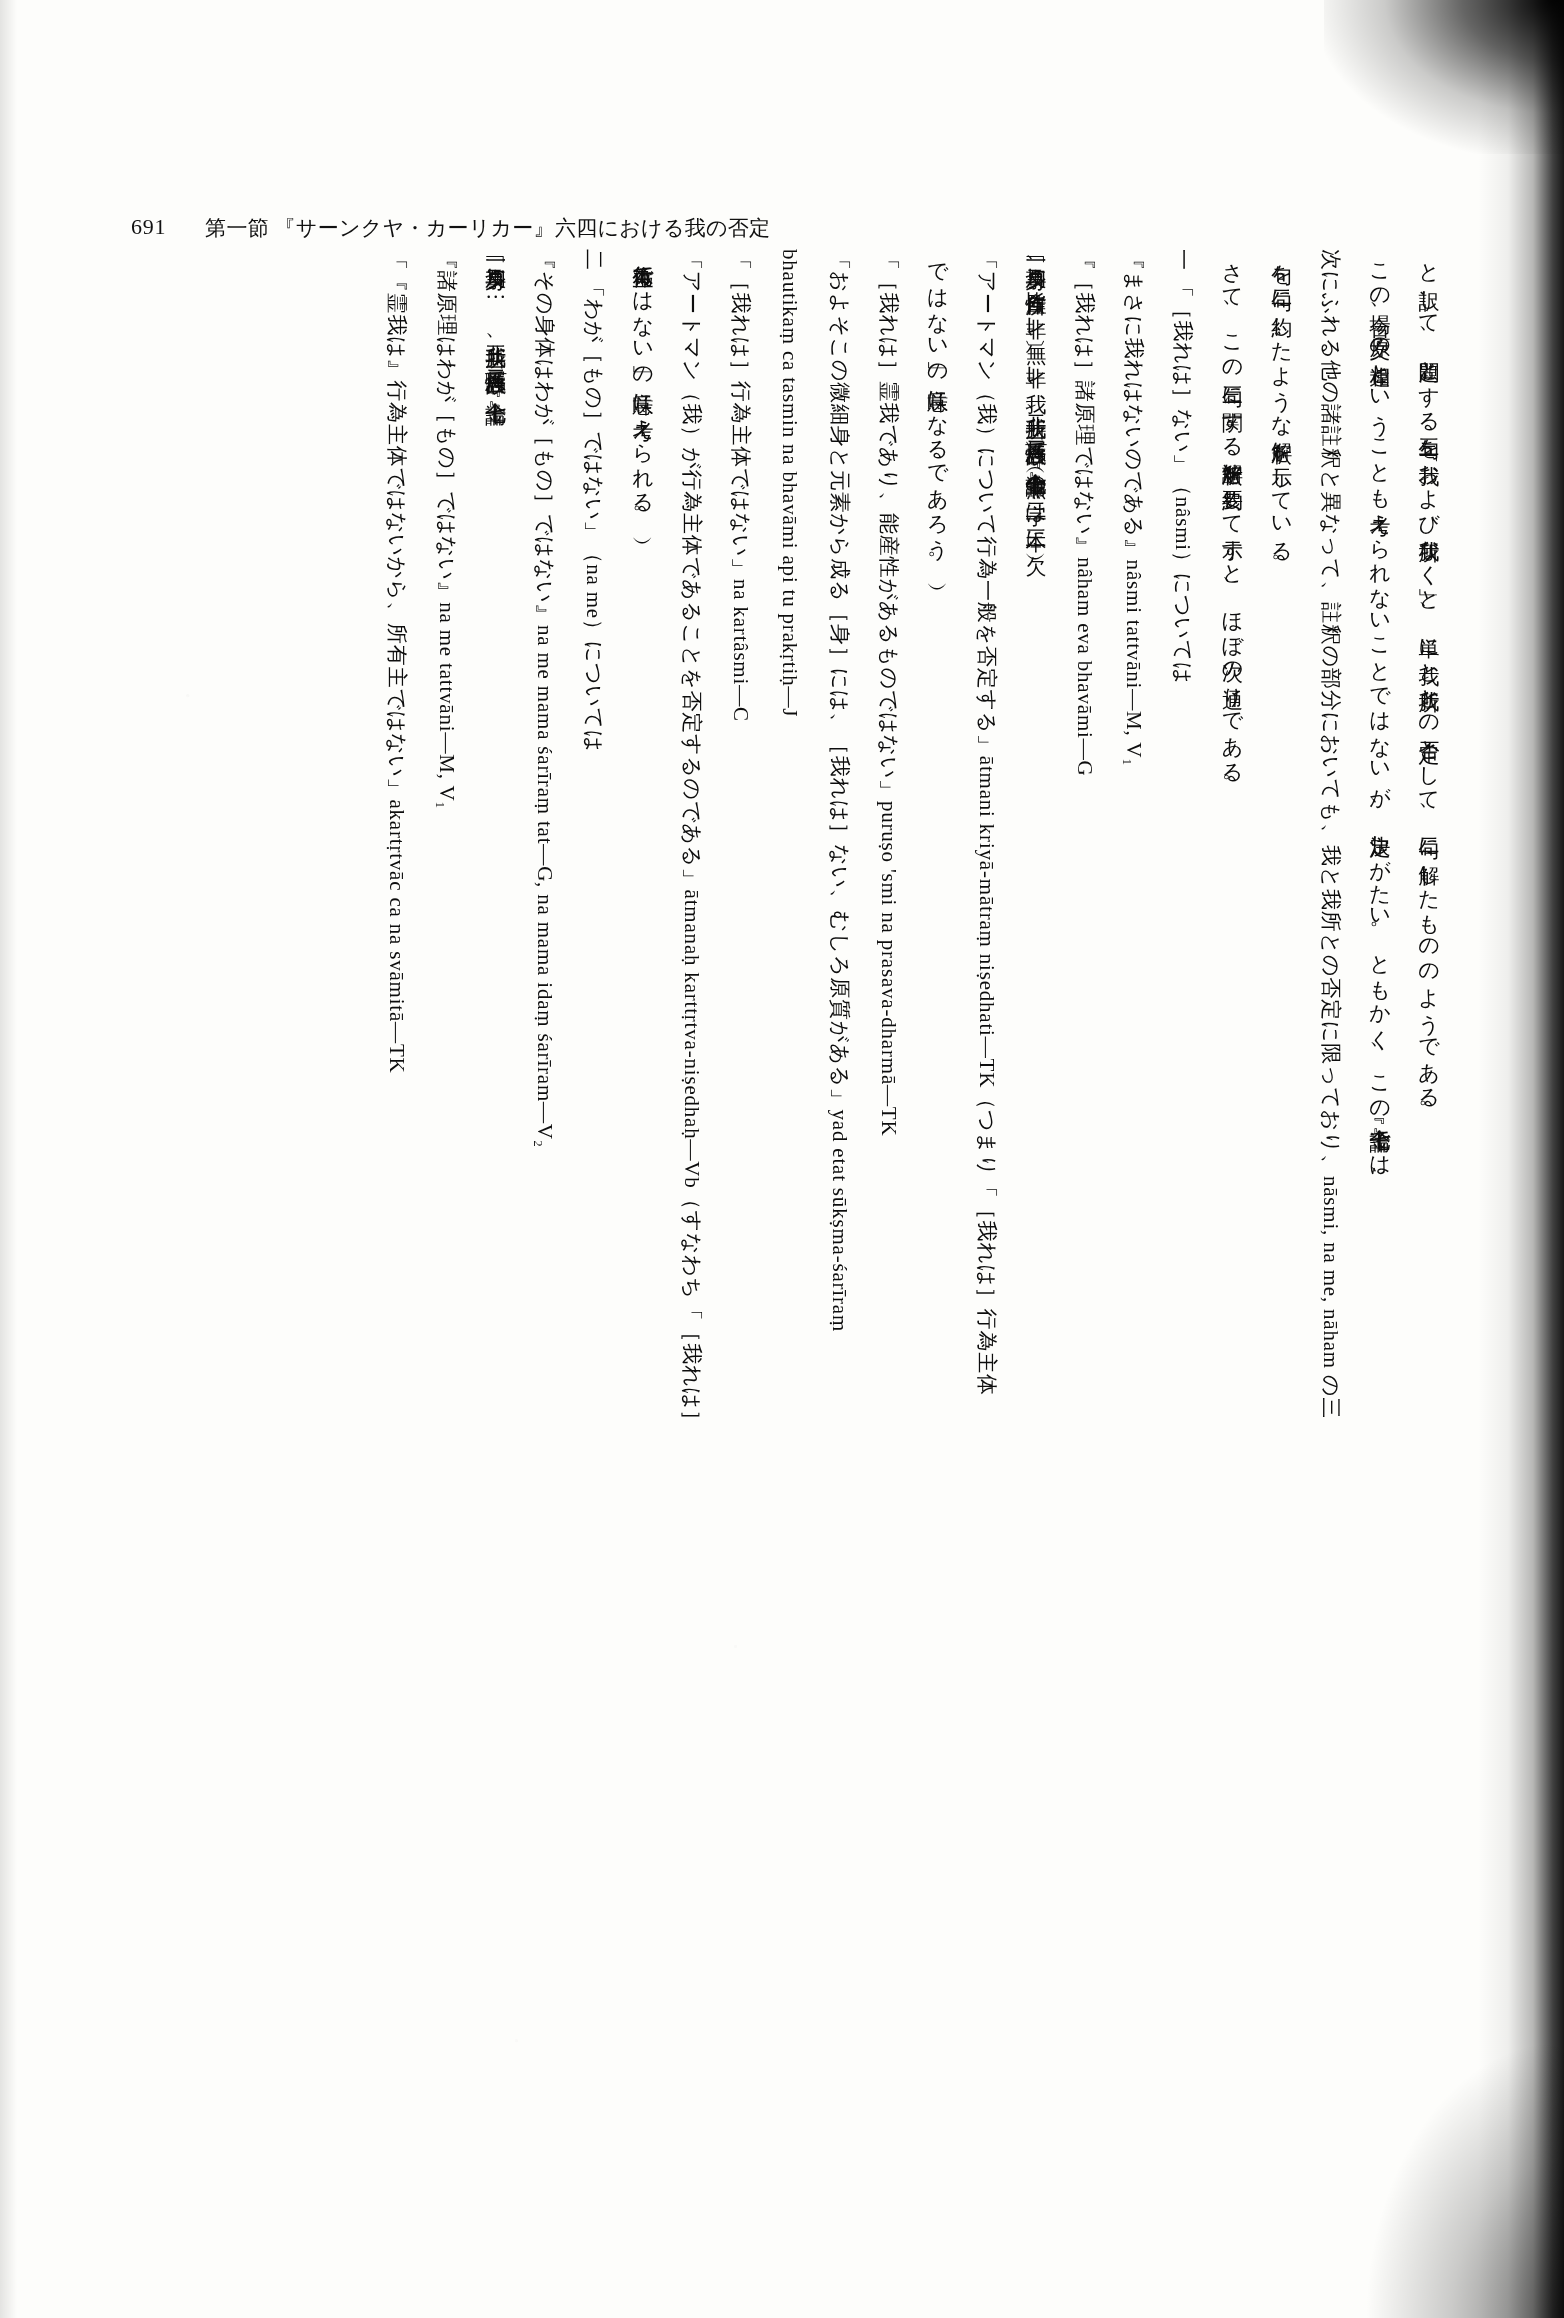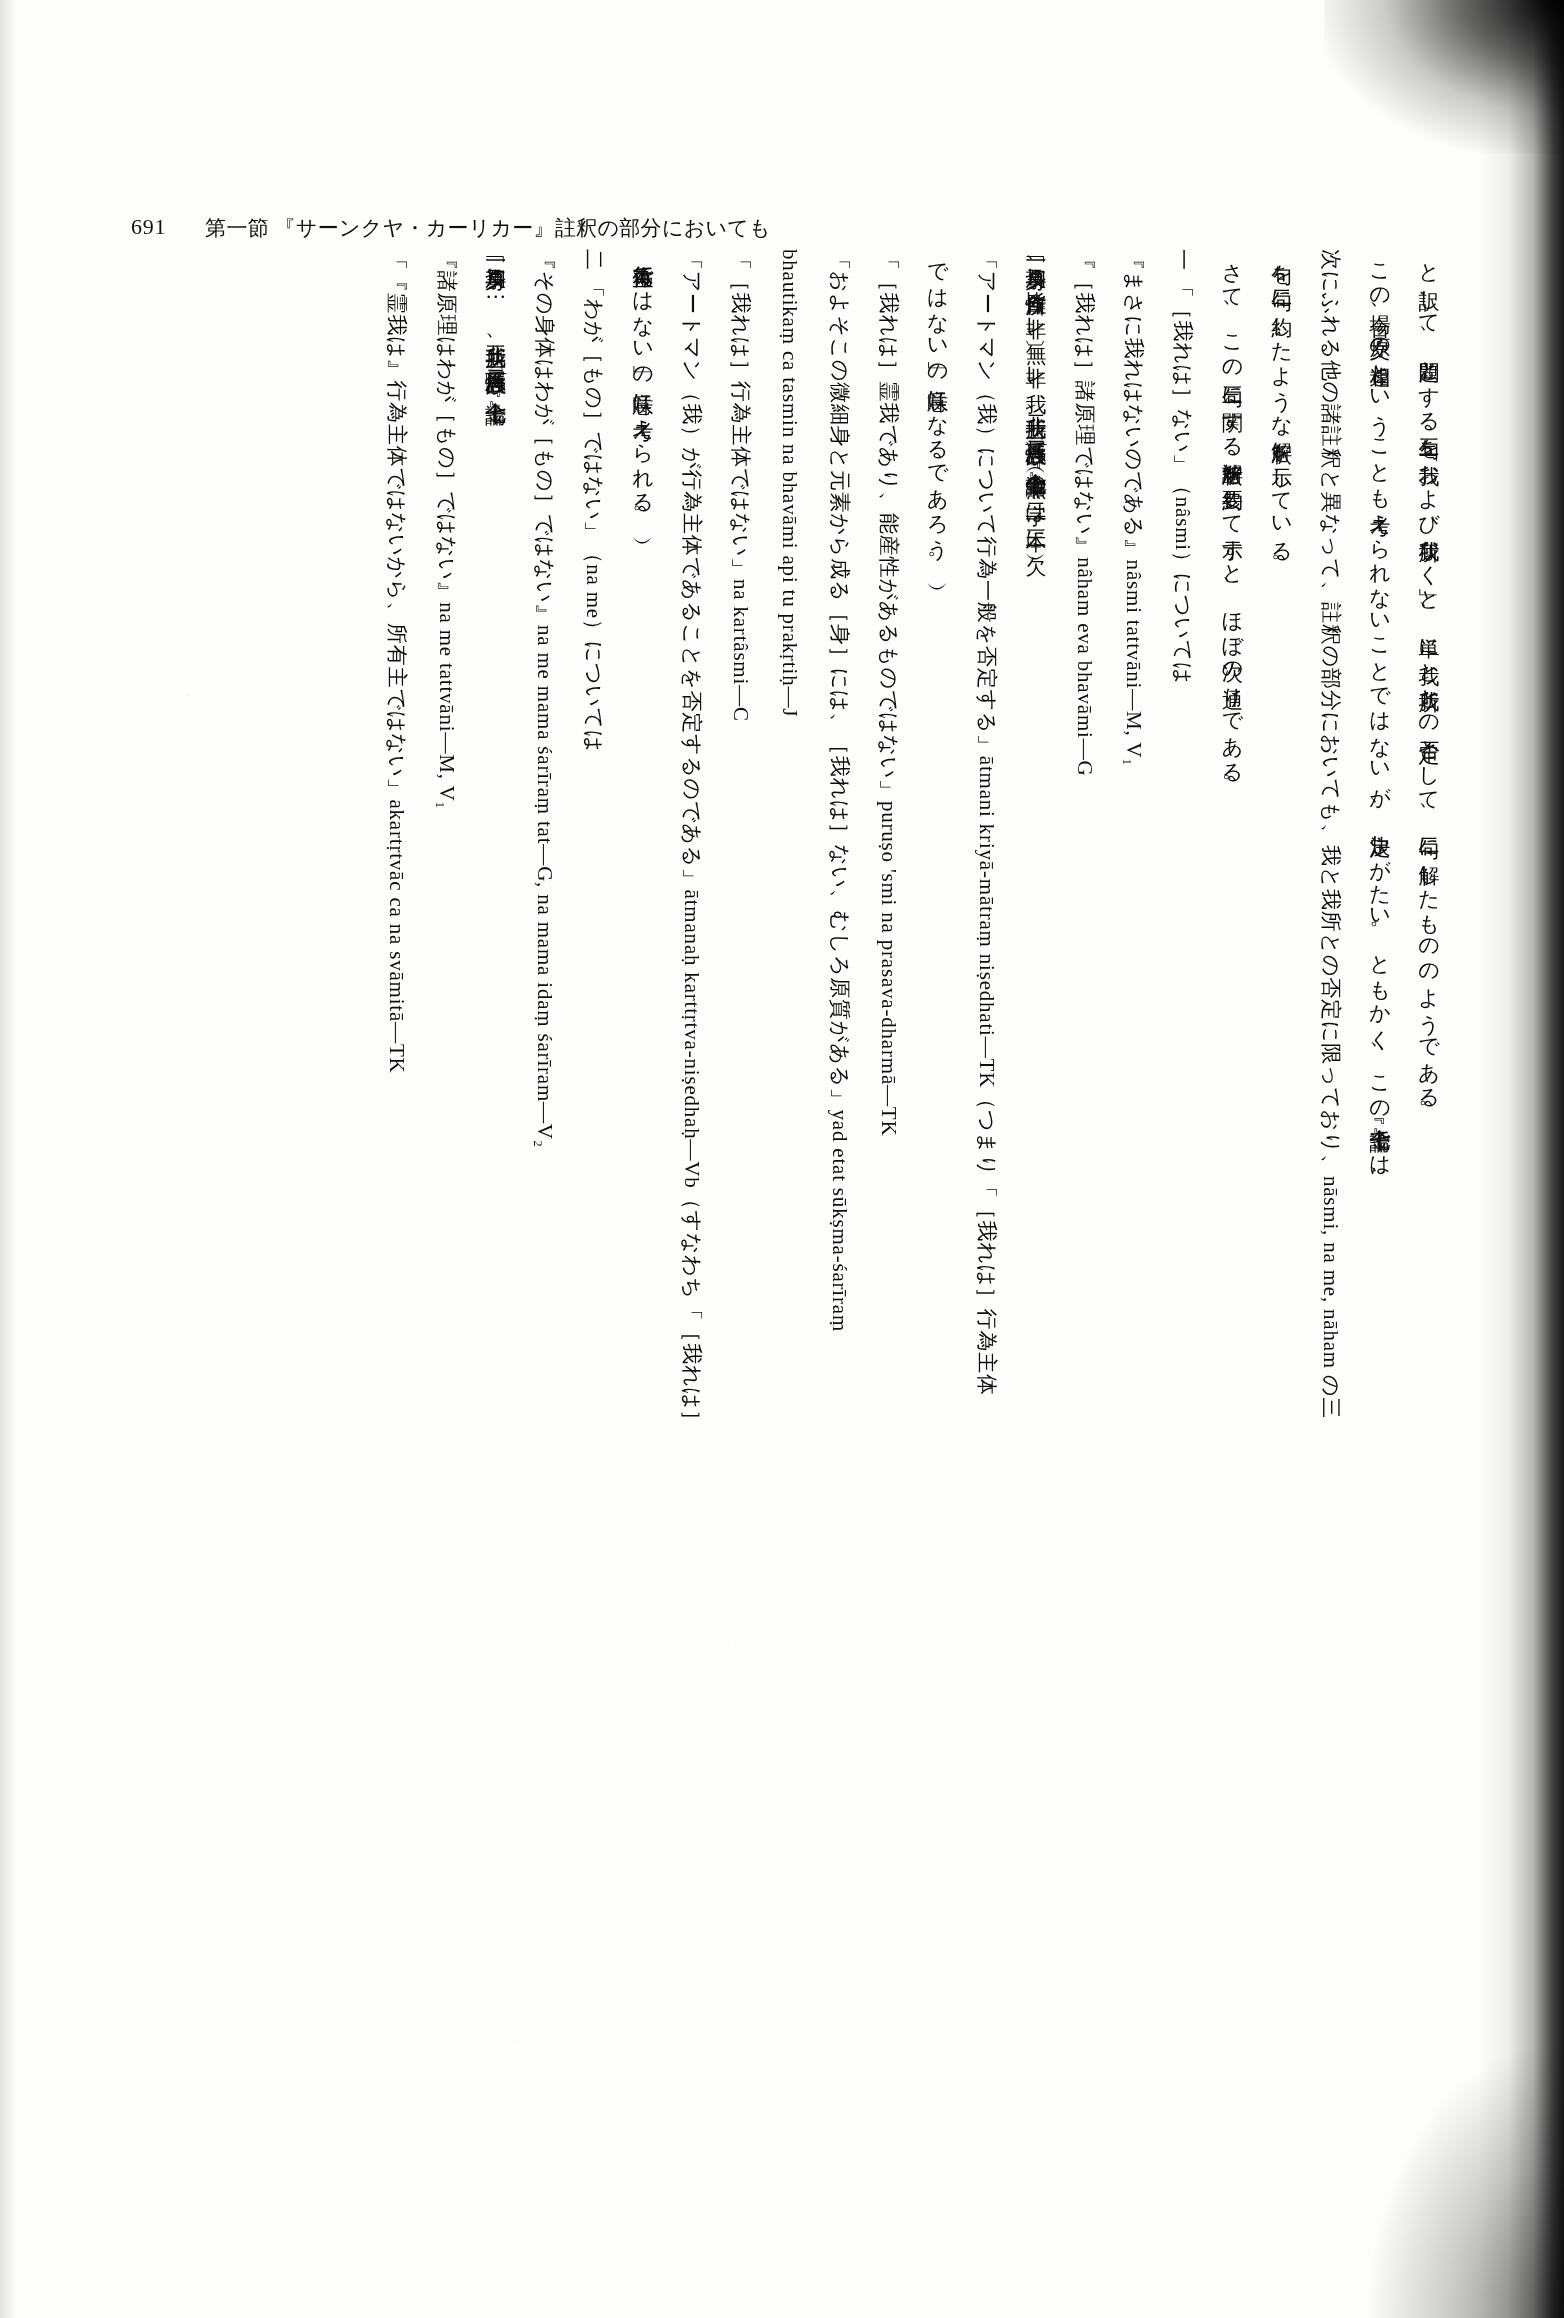--- a/index.html
+++ b/index.html
@@ -110,21 +110,21 @@
 </style>
 </head>
 <body>
 
 <div id="page">
 
   <div class="scan-edge-left"></div>
 
   <div id="running-head">
     <span id="page-number">691</span>
-    <span id="head-title">第一節 『サーンクヤ・カーリカー』註釈の部分においても</span>
+    <span id="head-title">第一節 『サーンクヤ・カーリカー』六四における我の否定</span>
   </div>
 
   <div id="body-text">
     <span class="line">と訳して、問題とする三句を「我および我所なく」と、単に我と我所との否定として、二句に解したもののようである。</span>
     <span class="line">この場合、原文の相違ということも考えられないことではないが、決定しがたい。ともかく、この『金七十論』では、</span>
     <span class="line sideways-up">次にふれる他の諸註釈と異なって、註釈の部分においても、我と我所との否定に限っており、nāsmi, na me, nāham の三</span>
     <span class="line">句を二句に約したような解釈を示している。</span>
     <span class="line">さて、この三句に関する諸解釈を要約して示すと、ほぼ次の通りである。</span>
     <span class="line sideways-up">一 「［我れは］ない」（nâsmi）については</span>
     <span class="line sideways-up">『まさに我れはないのである』nâsmi tattvāni—M, V₁</span>

